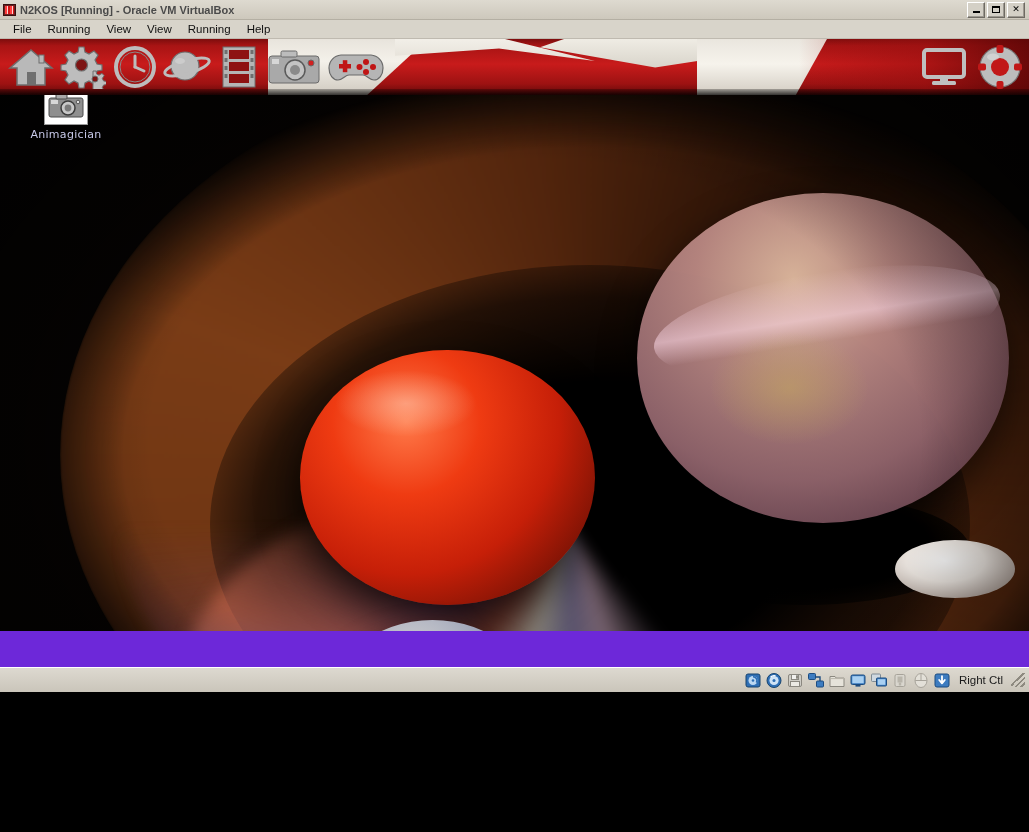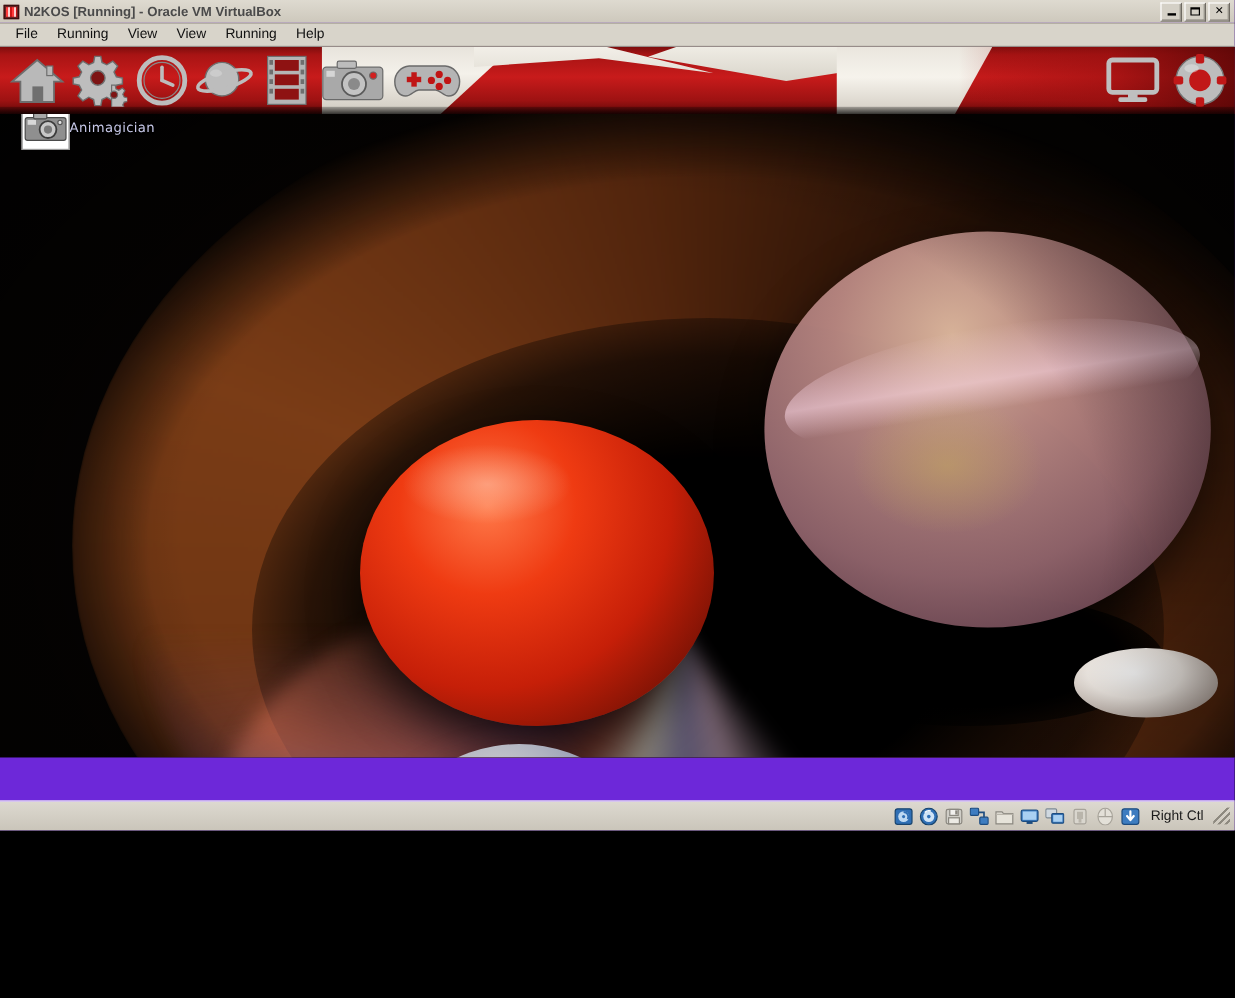--- a/index.html
+++ b/index.html
@@ -238,21 +238,21 @@
     filter:blur(.6px);
   }
   .vignette{
     left:0;top:0;width:1029px;height:690px;
     background:radial-gradient(ellipse 72% 78% at 52% 50%, rgba(0,0,0,0) 52%, rgba(0,0,0,.85) 100%);
   }
 
   
   .desk-icons{position:absolute;left:18px;top:46px;width:110px;}
   .desk-icon{
-    width:96px;display:flex;flex-direction:row;align-items:center;margin-bottom:8px;
+    width:96px;display:flex;flex-direction:column;align-items:center;margin-bottom:8px;
     cursor:default;
   }
   .desk-icon-img{
     width:44px;height:40px;position:relative;display:flex;align-items:center;justify-content:center;
     background:#ffffff;border:1px solid #9a9a9a;box-sizing:border-box;
   }
   .desk-icon-img.sign{background:#c9c9c9;}
   .desk-icon-label{
     margin-top:3px;font-family:"DejaVu Sans","Liberation Sans",sans-serif;
     font-size:11px;color:#c7c8e8;white-space:nowrap;letter-spacing:.3px;

